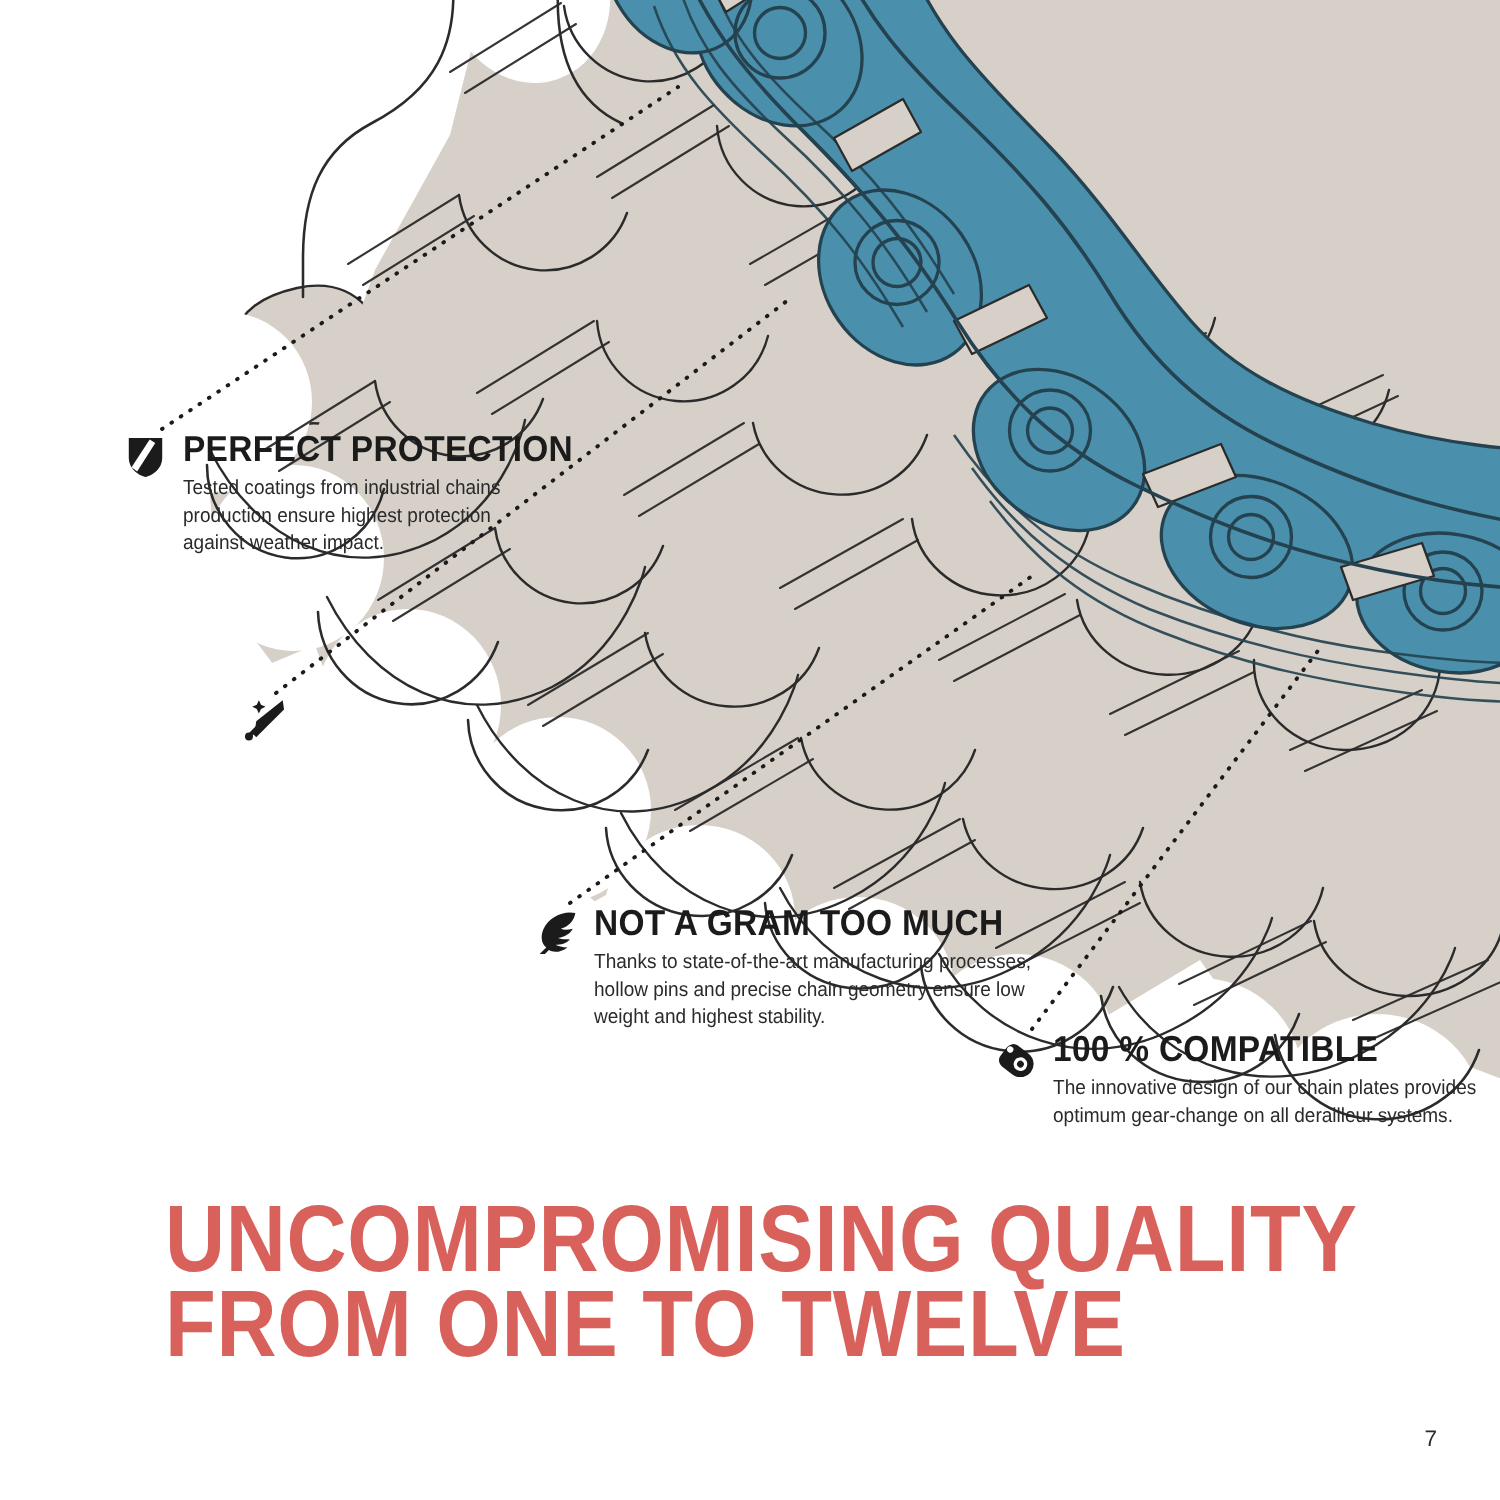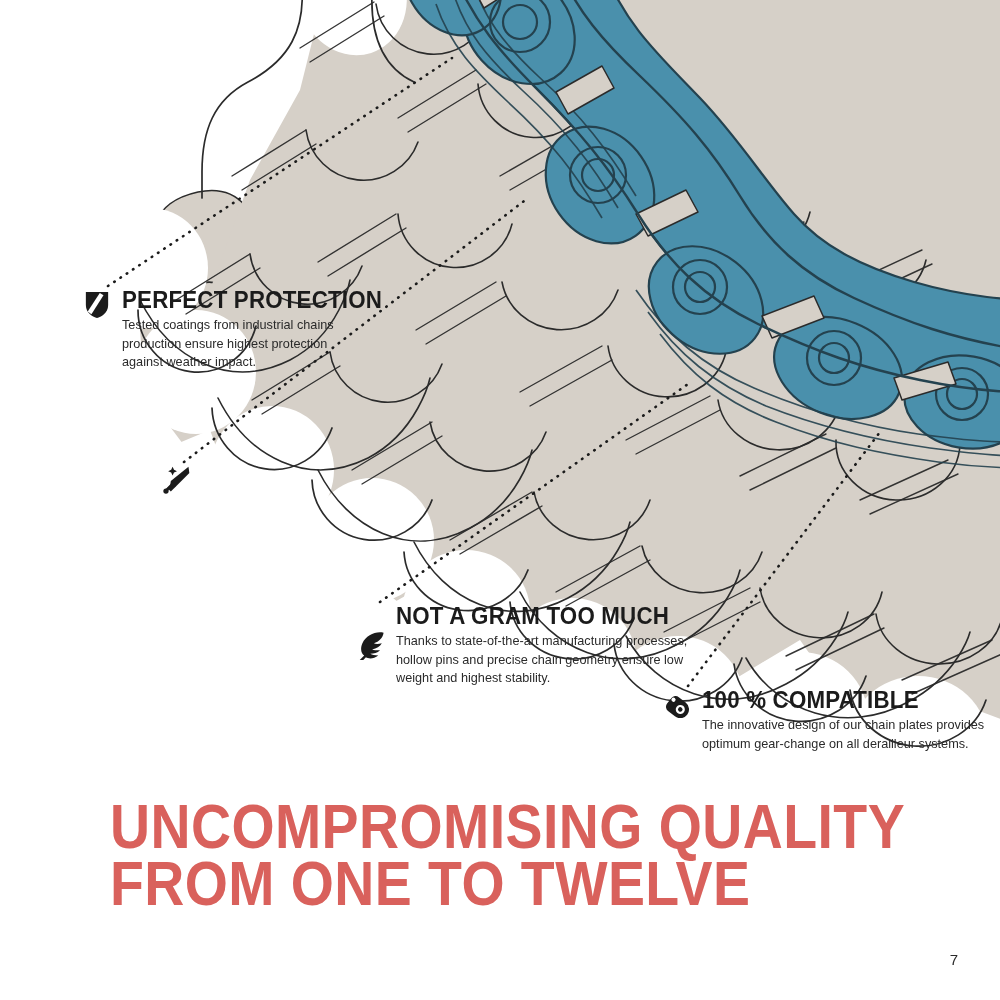--- a/index.html
+++ b/index.html
@@ -62,21 +62,21 @@
     line-height: 18.5px;
     color: #2a2a2a;
     margin: 0;
     transform: scaleX(0.94);
     transform-origin: left top;
   }
   .callout-body span { display: block; white-space: nowrap; }
 
   #callout-protection { left: 84px;  top: 288px; }
   #callout-wear       { left: 162px; top: 463px; }
-  #callout-weight     { left: 358px; top: 604px; align-items: center; }
+  #callout-weight     { left: 358px; top: 604px; }
   #callout-compatible { left: 664px; top: 688px; }
 
   
   #headline {
     position: absolute;
     left: 110px;
     top: 798px;
     color: #d9615c;
     font-family: "Liberation Sans Narrow", "Liberation Sans", sans-serif;
     font-weight: bold;

